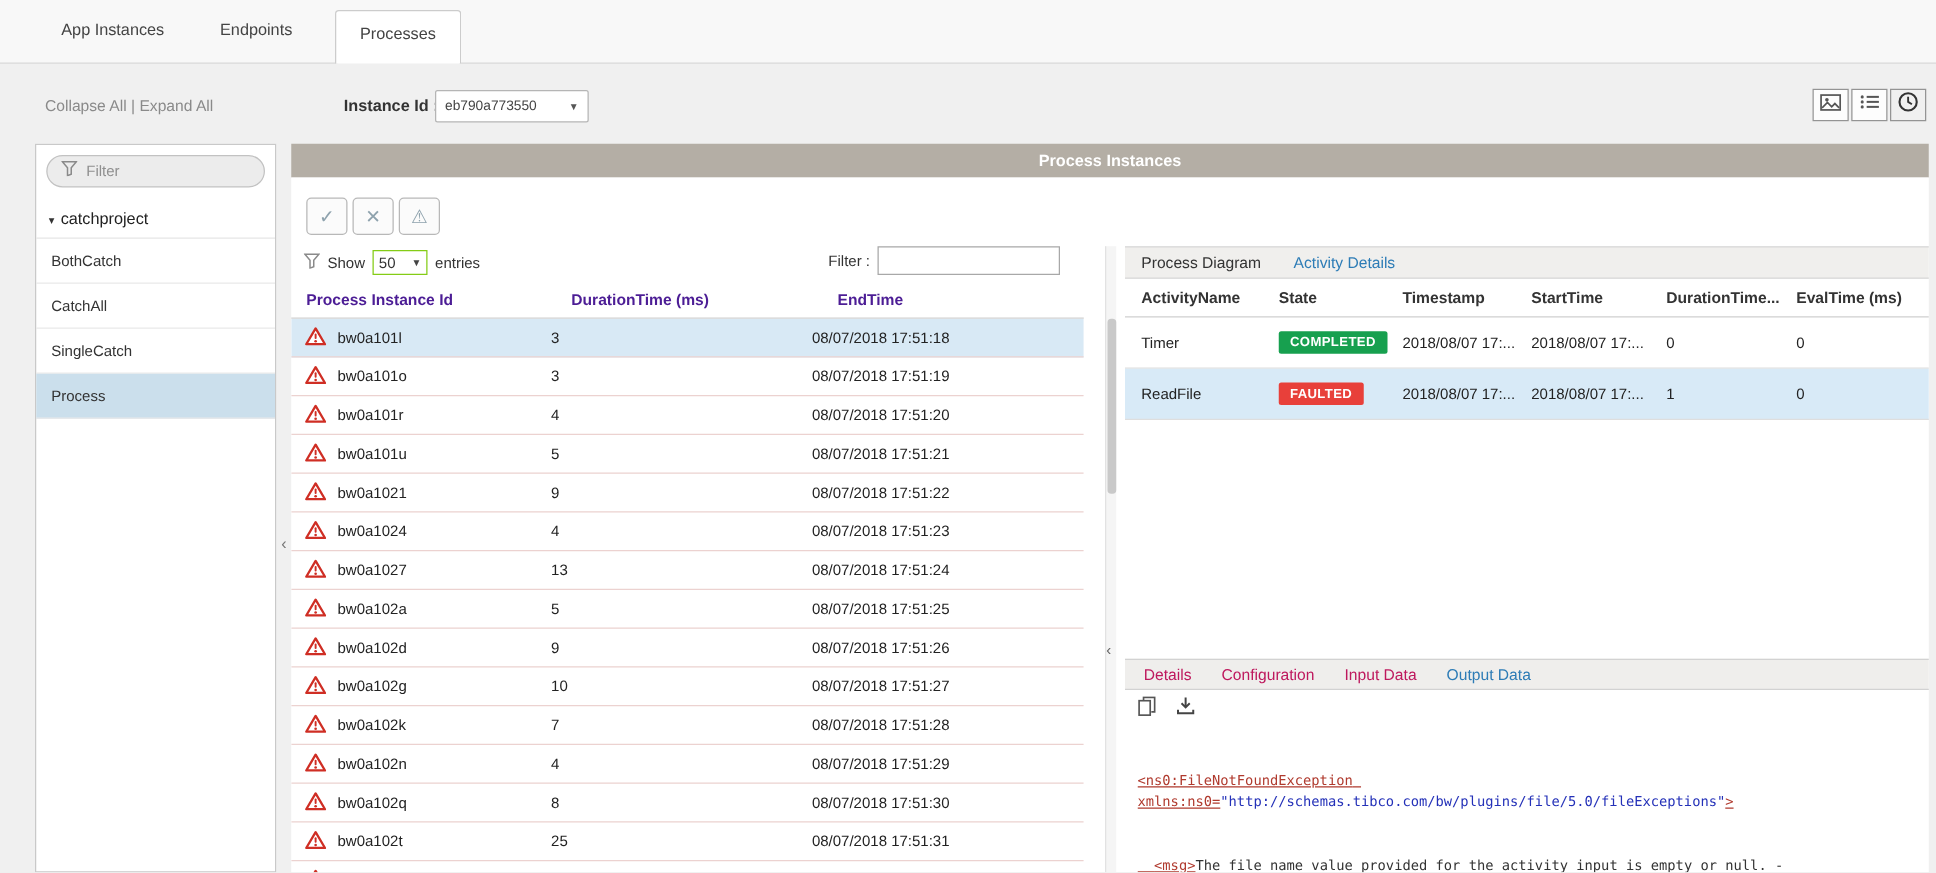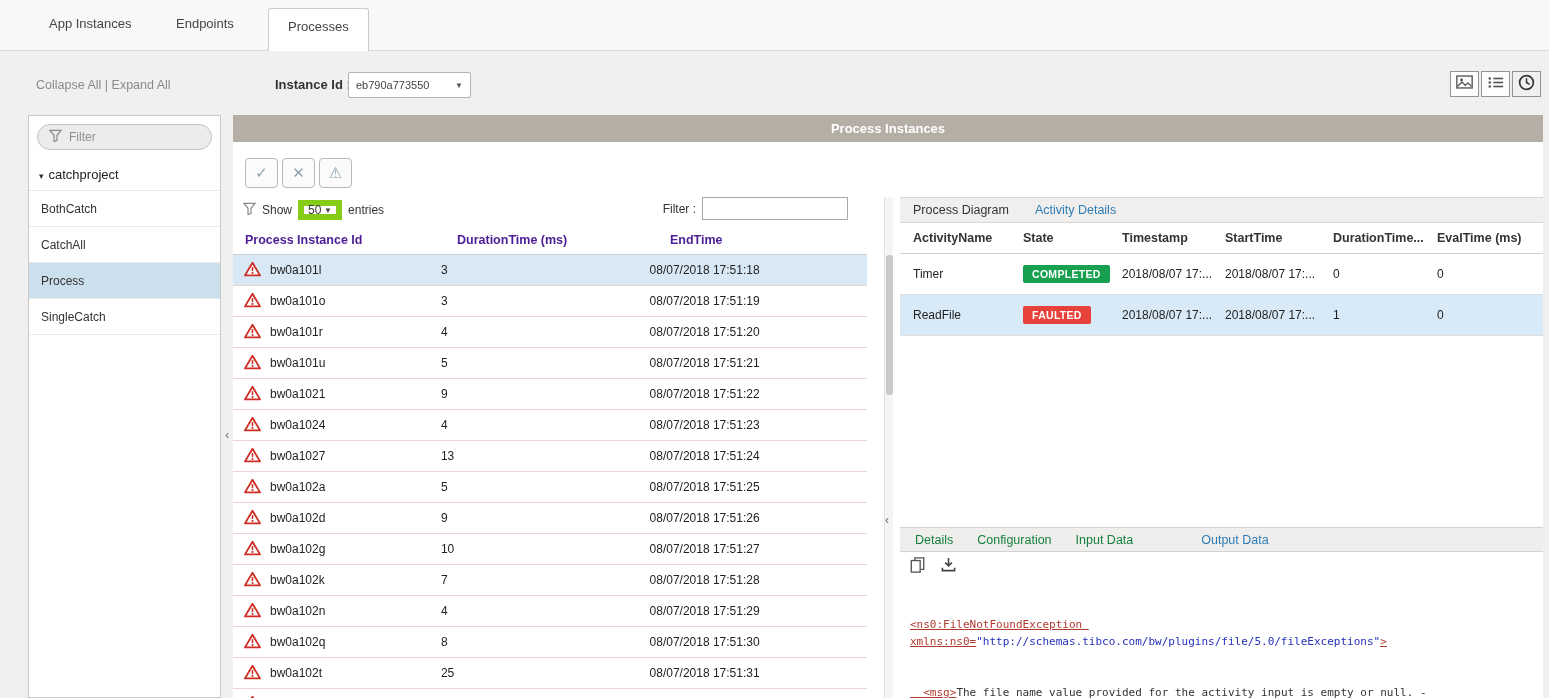--- a/index.html
+++ b/index.html
@@ -38,21 +38,21 @@
   .main-header { height:27px; background:#b4aea5; color:#fff; font-weight:bold; font-size:13px; text-align:center; line-height:27px; }
   .body { position:absolute; top:27px; left:0; right:0; bottom:0; background:#fff; }
   .left-chevron { position:absolute; left:-8px; top:312px; color:#777; font-size:13px; cursor:pointer; z-index:3; }
 
   
   .list-panel { position:absolute; left:0; top:0; width:647px; bottom:0; }
   .state-buttons { position:absolute; left:12px; top:16px; display:flex; gap:4px; }
   .sbtn { width:33px; height:30px; background:#fbfbfb; border:1px solid #b8b8b8; border-radius:4px; color:#8ea2ad; font-size:15px; display:flex; align-items:center; justify-content:center; cursor:pointer; }
   .list-controls { position:absolute; left:10px; right:22px; top:58px; height:24px; font-size:12px; color:#333; }
   .lc-left { position:absolute; left:0; top:0; display:flex; align-items:center; gap:6px; }
-  .size-select { width:44px; height:20px; border:6px solid #84cc16; background:#fff; display:flex; align-items:center; padding:0 4px; font-size:12px; cursor:pointer; }
+  .size-select { width:44px; height:20px; border:1px solid #84cc16; background:#fff; display:flex; align-items:center; padding:0 4px; font-size:12px; cursor:pointer; }
   .size-select .arrow { margin-left:auto; font-size:8px; color:#444; }
   .lc-right { position:absolute; right:10px; top:-3px; display:flex; align-items:center; gap:6px; }
   .lc-right input { width:146px; height:23px; border:1px solid #a8a8a8; font-size:12px; padding:0 5px; outline:none; font-family:"Liberation Sans",sans-serif; }
   .list-header { position:absolute; top:86px; left:0; right:13px; height:27px; border-bottom:1px solid #cfcfcf; font-weight:bold; font-size:12.5px; color:#4c1d95; }
   .list-header .h { position:absolute; top:5px; cursor:pointer; }
   .h-id { left:12px; } .h-dur { left:224px; } .h-end { left:437px; }
   .list-rows { position:absolute; top:113px; left:0; right:13px; bottom:0; overflow:hidden; }
   .row { height:31px; display:flex; align-items:center; border-bottom:1px solid #ecd2d0; font-size:12px; color:#222; cursor:pointer; }
   .row.selected { background:#d8e9f5; }
   .c-id { width:212px; padding-left:11px; display:flex; align-items:center; gap:9px; }
@@ -72,22 +72,22 @@
   .ad-header { height:31px; border-bottom:1px solid #cfcfcf; display:flex; align-items:center; font-weight:bold; font-size:12.5px; color:#333; }
   .ad-row { height:41px; display:flex; align-items:center; border-bottom:1px solid #dedede; font-size:12px; color:#222; cursor:pointer; }
   .ad-row.selected { background:#d8eaf7; }
   .ac1 { width:123px; padding-left:13px; } .ac2 { width:99px; } .ac3 { width:103px; }
   .ac4 { width:108px; } .ac5 { width:104px; } .ac6 { flex:1; }
   .badge { display:inline-block; padding:3px 9px; font-size:10.5px; font-weight:bold; color:#fff; border-radius:2px; letter-spacing:.3px; }
   .badge.completed { background:#17a04f; }
   .badge.faulted { background:#e8403a; }
 
   .dt-tabs { position:absolute; top:330px; left:0; right:0; height:25px; background:#efeeec; border-top:1px solid #d2d2d2; border-bottom:1px solid #d2d2d2; display:flex; align-items:center; gap:24px; padding-left:15px; font-size:12.5px; }
-  .dt-tab { color:#15803d; cursor:pointer; }
-  .dt-tab.active { color:#2d7cb6;margin-left:44px; }
+  .dt-tab { color:#be185d; cursor:pointer; }
+  .dt-tab.active { color:#2d7cb6; }
   .dt-icons { position:absolute; top:360px; left:10px; display:flex; gap:16px; }
   .dt-icons .icon { cursor:pointer; }
   .xml { position:absolute; top:385px; left:10px; right:4px; bottom:0; font-family:"DejaVu Sans Mono","Liberation Mono",monospace; font-size:11px; line-height:17px; white-space:pre-wrap; overflow:hidden; }
   .x-tag { color:#b03a2e;text-decoration:underline; }
   .x-str { color:#2431b8; }
   .x-txt { color:#333; }
 </style>
 </head>
 <body>
 
@@ -150,22 +150,22 @@
             <path d="M1 1.5h12L8.6 6.8v5.4l-3.2 1.3V6.8z" fill="none" stroke="#8a8a8a" stroke-width="1.3"></path>
           </svg>
       </span>
       <input placeholder="Filter" style="">
     </div>
     <div class="tree-root">
       <span class="caret">▾</span><span>catchproject</span>
     </div>
     <div class="tree-item">BothCatch</div>
     <div class="tree-item">CatchAll</div>
+    <div class="tree-item">SingleCatch</div>
     <div class="tree-item selected">Process</div>
-    <div class="tree-item">SingleCatch</div>
   </div>
 
   <div class="main">
     <div class="main-header">Process Instances</div>
     <span class="left-chevron">‹</span>
 
     <div class="body">
 
       <div class="list-panel">
         <div class="state-buttons">

